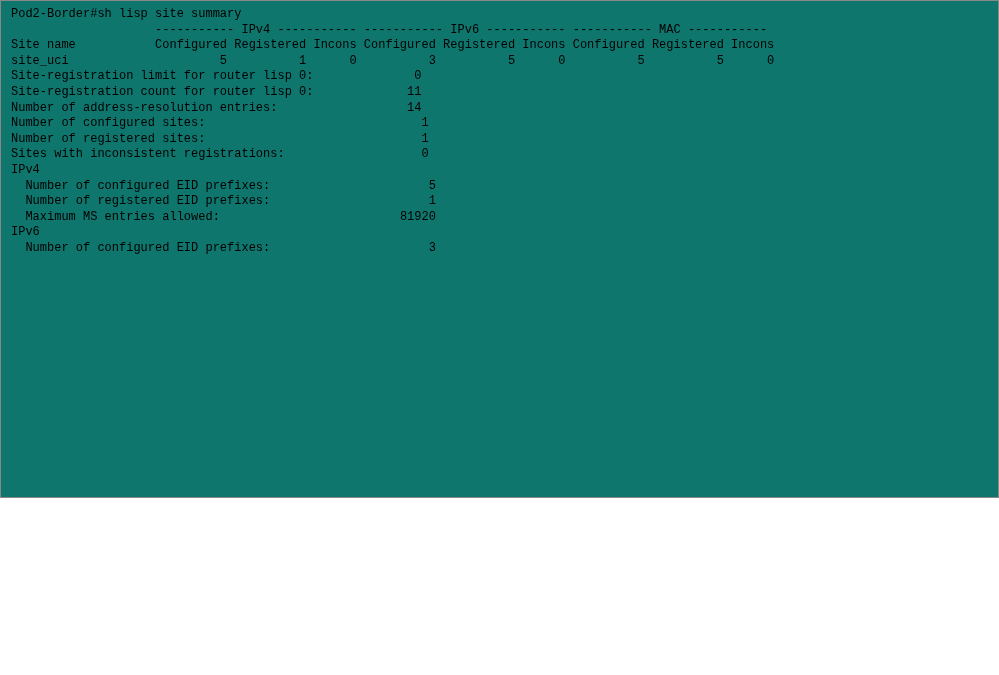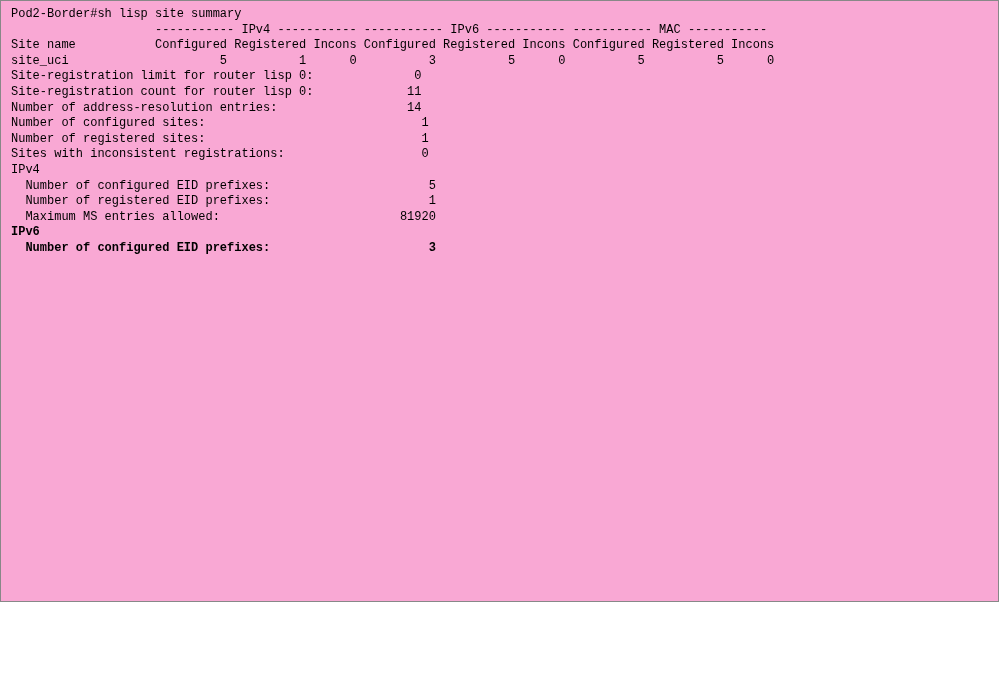--- a/index.html
+++ b/index.html
@@ -6,35 +6,35 @@
     body {
       margin: 0;
       padding: 0;
       background: #ffffff;
       font-family: "Courier New", Courier, monospace;
       font-size: 12px;
       color: #000000;
     }
     .terminal {
       width: 999px;
-      height: 602px;
-      background: #f9a8d4;
+      height: 498px;
+      background: #0f766e;
       border: 1px solid #888888;
       padding: 6px 10px;
       overflow: hidden;
     }
     pre {
       margin: 0;
       font-family: "Courier New", Courier, monospace;
       font-size: 12px;
       line-height: 1.3;
       white-space: pre;
     }
     .line { display: block; min-height: 15.6px; }
-    .bold { font-weight: bold; }
+    .bold { font-weight: normal; }
     .blank { height: 15.6px; }
   </style>
 </head>
 <body>
 
 <div class="terminal">
 <pre><span class="line">Pod2-Border#sh lisp site summary</span><span class="blank"></span><span class="blank"></span><span class="line">                    ----------- IPv4 ----------- ----------- IPv6 ----------- ----------- MAC -----------</span><span class="blank"></span><span class="blank"></span><span class="line">Site name           Configured Registered Incons Configured Registered Incons Configured Registered Incons</span><span class="blank"></span><span class="blank"></span><span class="line">site_uci                     5          1      0          3          5      0          5          5      0</span><span class="blank"></span><span class="blank"></span><span class="blank"></span><span class="blank"></span><span class="blank"></span><span class="line"><span>Site-registration limit for router lisp 0:</span>              <span>0</span></span><span class="blank"></span><span class="blank"></span><span class="line"><span>Site-registration count for router lisp 0:</span>             <span>11</span></span><span class="blank"></span><span class="blank"></span><span class="line"><span>Number of address-resolution entries:</span>                  <span>14</span></span><span class="blank"></span><span class="blank"></span><span class="line"><span>Number of configured sites:</span>                              <span>1</span></span><span class="blank"></span><span class="blank"></span><span class="line"><span>Number of registered sites:</span>                              <span>1</span></span><span class="blank"></span><span class="blank"></span><span class="line"><span>Sites with inconsistent registrations:</span>                   <span>0</span></span><span class="blank"></span><span class="blank"></span><span class="line">IPv4</span><span class="blank"></span><span class="blank"></span><span class="line"><span>  Number of configured EID prefixes:</span>                      <span>5</span></span><span class="blank"></span><span class="blank"></span><span class="line"><span>  Number of registered EID prefixes:</span>                      <span>1</span></span><span class="blank"></span><span class="blank"></span><span class="line"><span>  Maximum MS entries allowed:</span>                         <span>81920</span></span><span class="blank"></span><span class="blank"></span><span class="line bold">IPv6</span><span class="blank"></span><span class="blank"></span><span class="line bold"><span>  Number of configured EID prefixes:</span>                      <span>3</span></span></pre>
 </div>
 
 </body></html>

